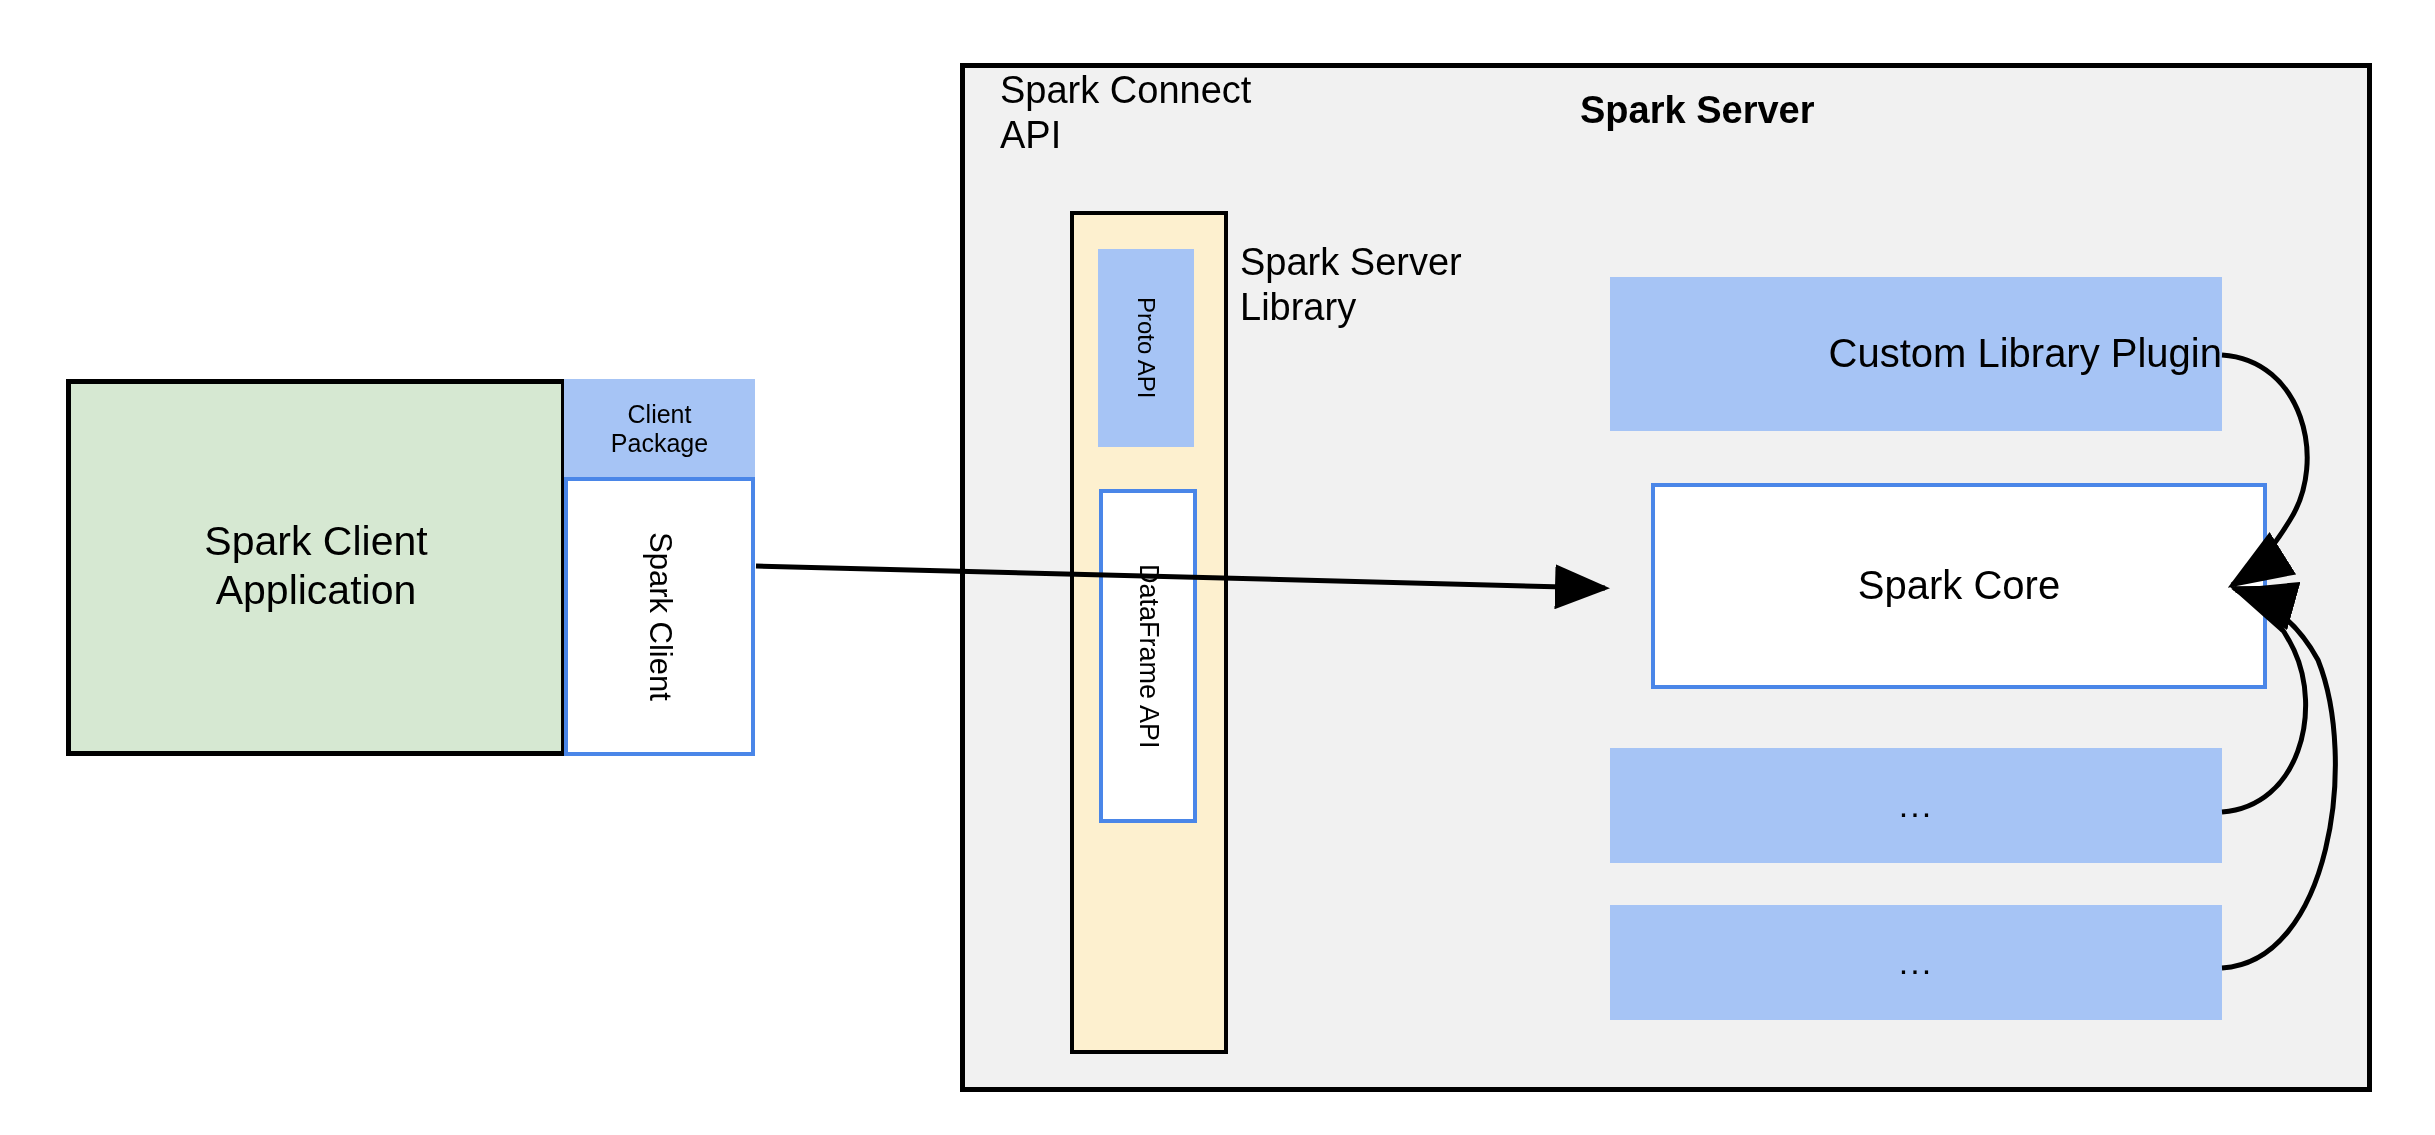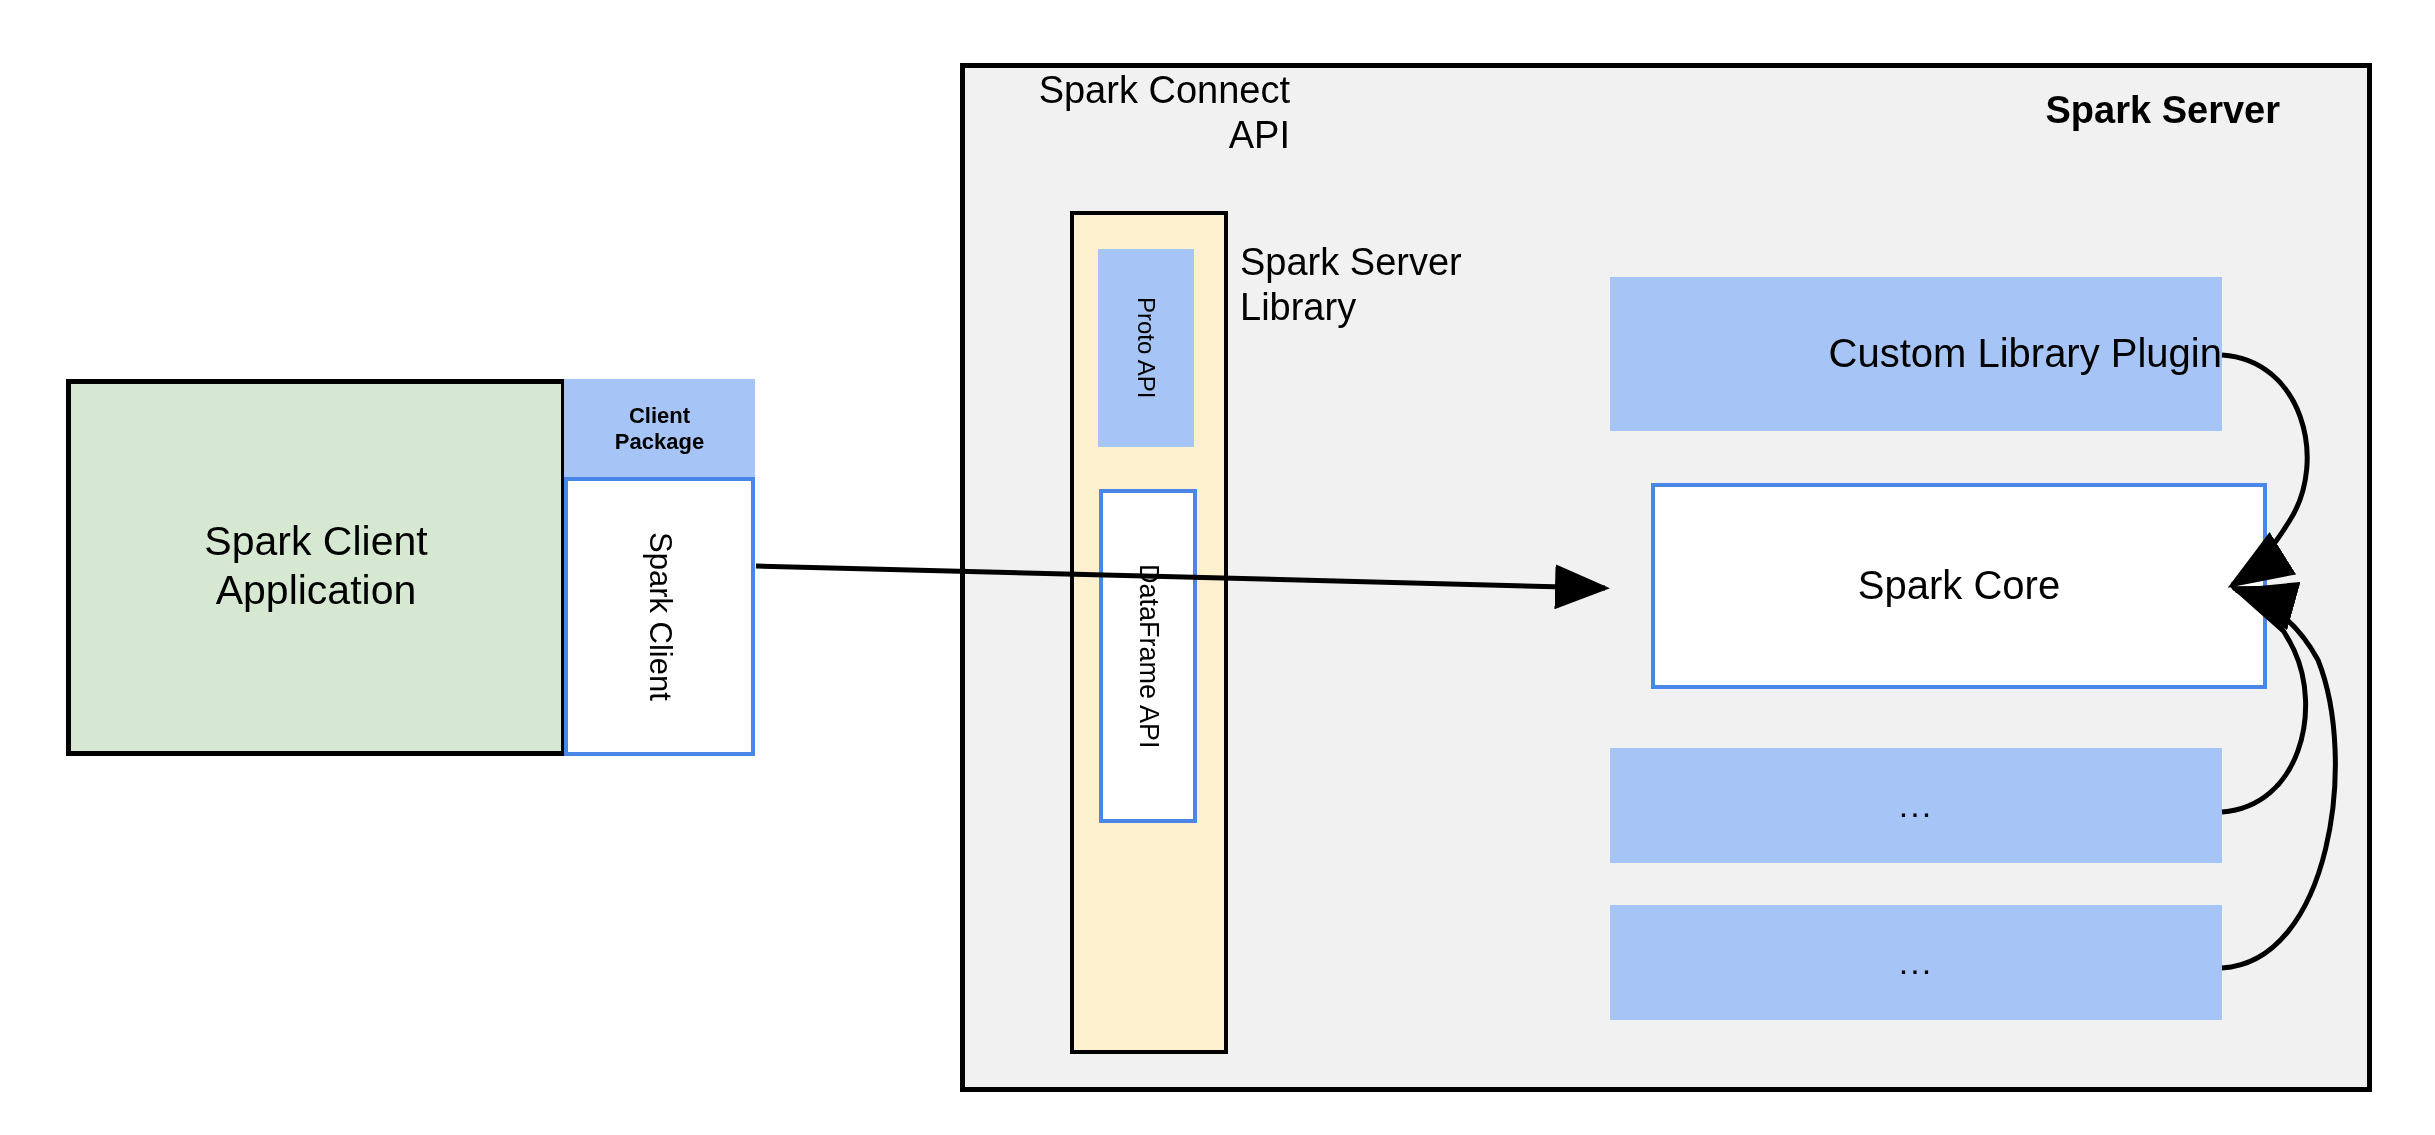--- a/index.html
+++ b/index.html
@@ -45,22 +45,21 @@
     padding-bottom: 4px;
   }
 
   #client-package-box {
     left: 564px;
     top: 379px;
     width: 191px;
     height: 100px;
     background: #a6c4f5;
     border: 2px solid #a6c4f5;
-    font-size: 22px;
-    font-weight: bold;
+    font-size: 25px;
   }
 
   #spark-client-box {
     left: 564px;
     top: 477px;
     width: 191px;
     height: 279px;
     background: #ffffff;
     border: 4px solid #4a86e8;
     font-size: 31px;
@@ -79,21 +78,21 @@
     height: 1029px;
     background: #f1f1f1;
     border: 5px solid #000000;
     box-sizing: border-box;
     position: absolute;
   }
 
   .plain-label {
     position: absolute;
     color: #000000;
-    text-align: right;
+    text-align: left;
     line-height: 1.18;
     white-space: pre-line;
   }
 
   #spark-connect-api-label {
     left: 1000px;
     top: 68px;
     width: 290px;
     font-size: 38px;
   }

